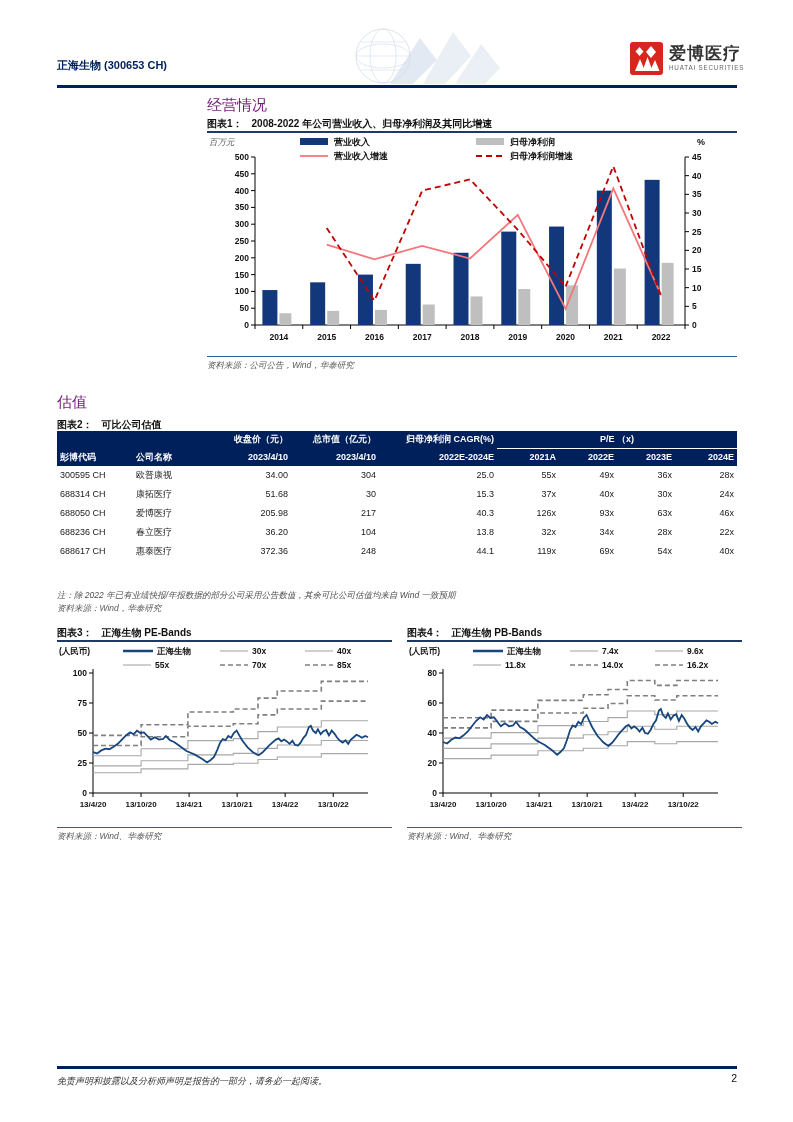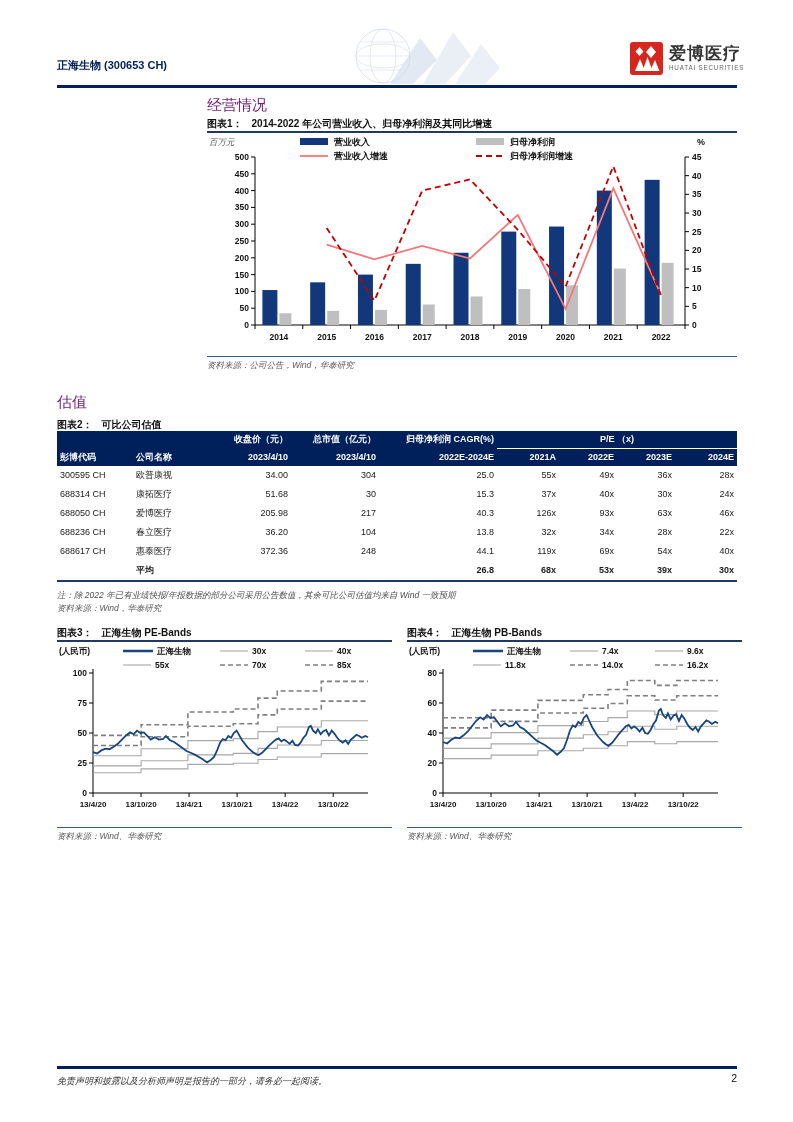--- a/index.html
+++ b/index.html
@@ -59,21 +59,21 @@
       <span class="logo-cn">爱博医疗</span>
       <span class="logo-en">HUATAI SECURITIES</span>
     </div>
   </div>
   <div class="abs header-rule"></div>
 
   <div class="abs sec-head" style="left:207px;top:96px;">经营情况</div>
 
   <div class="abs fig-title" style="left:207px;top:117px;">
     <span>图表1：</span>
-    <span>2014-2022 年公司营业收入、归母净利润及其同比增速</span>
+    <span>2008-2022 年公司营业收入、归母净利润及其同比增速</span>
   </div>
   <div class="abs fig-rule" style="left:207px;top:131px;width:530px;"></div>
 
   <svg class="abs" id="chart-fig1" style="left:207px;top:133px;" width="530" height="222" viewBox="0 0 530 222">
       <g>
         <rect x="93" y="5" width="28" height="7" fill="#12387B"></rect>
         <text x="127" y="12" text-anchor="start" font-size="9" font-weight="bold" fill="#111">营业收入</text>
         <rect x="269" y="5" width="28" height="7" fill="#BFBFBF"></rect>
         <text x="303" y="12" text-anchor="start" font-size="9" font-weight="bold" fill="#111">归母净利润</text>
         <polyline points="93.0,23.0 121.0,23.0" fill="none" stroke="#F4777B" stroke-width="1.8"></polyline>
@@ -267,31 +267,20 @@
           <td class="l">688617 CH</td>
           <td class="l">惠泰医疗</td>
           <td class="r">372.36</td>
           <td class="r">248</td>
           <td class="r">44.1</td>
           <td class="r">119x</td>
           <td class="r">69x</td>
           <td class="r">54x</td>
           <td class="r">40x</td>
         </tr>
-        <tr class="avg">
-          <td class="l"></td>
-          <td class="l">平均</td>
-          <td class="r"></td>
-          <td class="r"></td>
-          <td class="r">26.8</td>
-          <td class="r">68x</td>
-          <td class="r">53x</td>
-          <td class="r">39x</td>
-          <td class="r">30x</td>
-        </tr>
       </tbody>
   </table>
 
   <div class="abs note-text" style="left:57px;top:590px;">注：除 2022 年已有业绩快报/年报数据的部分公司采用公告数值，其余可比公司估值均来自 Wind 一致预期</div>
   <div class="abs src-text" style="left:57px;top:603px;">资料来源：Wind，华泰研究</div>
 
   <div class="abs fig-title" style="left:57px;top:626px;">
     <span>图表3：</span>
     <span>正海生物 PE-Bands</span>
   </div>

